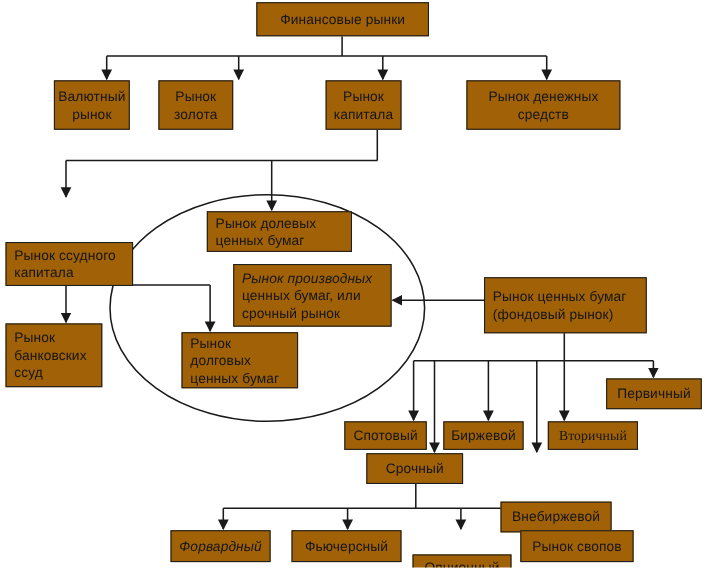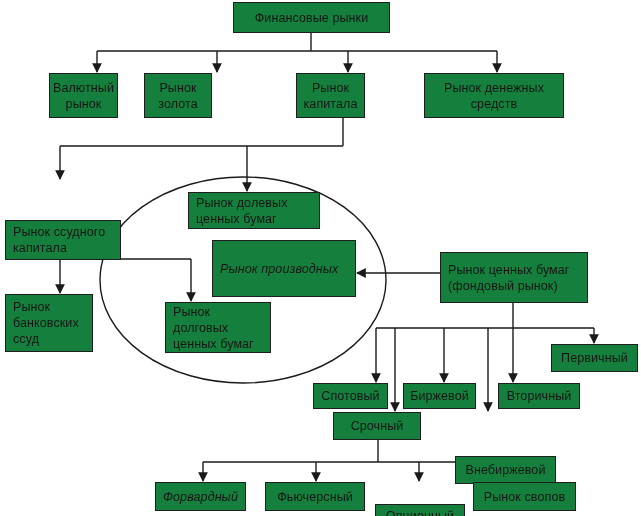--- a/index.html
+++ b/index.html
@@ -1,20 +1,20 @@
 <!DOCTYPE html>
 <html><head>
 <meta charset="utf-8">
 <style>
   html, body { margin: 0; padding: 0; background: #ffffff; }
   body { width: 641px; height: 516px; position: relative; overflow: hidden;
          font-family: "Liberation Sans", "DejaVu Sans", sans-serif; color: #151515; }
   svg.lines { position: absolute; left: 0; top: 0; width: 641px; height: 516px; }
   .box { position: absolute; box-sizing: border-box; border: 1.3px solid #1e1e1e;
-         background: #15803d; font-size: 12.5px; line-height: 16px; display: flex;
+         background: #a16207; font-size: 12.5px; line-height: 16px; display: flex;
          align-items: center; justify-content: center; text-align: center;
          white-space: pre-line; padding: 2px 4px; letter-spacing: 0.1px; }
   .box.left { justify-content: flex-start; text-align: left; padding-left: 7px; }
   .box .it { font-style: italic; }
   .box span { display: block; }
 </style>
 </head>
 <body>
 
 <svg class="lines" viewBox="0 0 641 516">
@@ -76,32 +76,34 @@
 <div class="box left" style="left:5px; top:180px; width:116px; height:40px;margin-top:40px;">Рынок ссудного
 капитала</div>
 <div class="box left" style="left:5px; top:294px; width:88px; height:58px;">Рынок
 банковских
 ссуд</div>
 
 <div class="box left" style="left:188px; top:192px; width:132px; height:37px;">Рынок долевых
 ценных бумаг</div>
 <div class="box left" style="left:212px; top:240px; width:144px; height:57px; flex-direction:column; align-items:flex-start; justify-content:center;">
   <span class="it">Рынок производных</span>
+  <span>ценных бумаг, или
+срочный рынок</span>
 </div>
 <div class="box left" style="left:165px; top:302px; width:106px; height:51px;">Рынок
 долговых
 ценных бумаг</div>
 
 <div class="box left" style="left:440px; top:252px; width:148px; height:51px;">Рынок ценных бумаг
 (фондовый рынок)</div>
 
 <div class="box" style="left:551px; top:344px; width:87px; height:28px;">Первичный</div>
 <div class="box" style="left:313px; top:383px; width:75px; height:26px;">Спотовый</div>
 <div class="box" style="left:403px; top:383px; width:73px; height:26px;">Биржевой</div>
-<div class="box" style="left:498px; top:383px; width:82px; height:26px;">Вторичный</div>
+<div class="box" style="left:498px; top:383px; width:82px; height:26px;font-family:Liberation Serif, serif;">Вторичный</div>
 <div class="box" style="left:333px; top:412px; width:88px; height:28px;">Срочный</div>
 <div class="box" style="left:455px; top:412px; width:101px; height:28px;margin-top:44px;">Внебиржевой</div>
 
 <div class="box" style="left:155px; top:482px; width:91px; height:29px;">
   <span class="it">Форвардный</span>
 </div>
 <div class="box" style="left:265px; top:482px; width:100px; height:29px;">Фьючерсный</div>
 <div class="box" style="left:375px; top:504px; width:90px; height:24px;">Опционный</div>
 <div class="box" style="left:473px; top:482px; width:103px; height:29px;">Рынок свопов</div>
 

